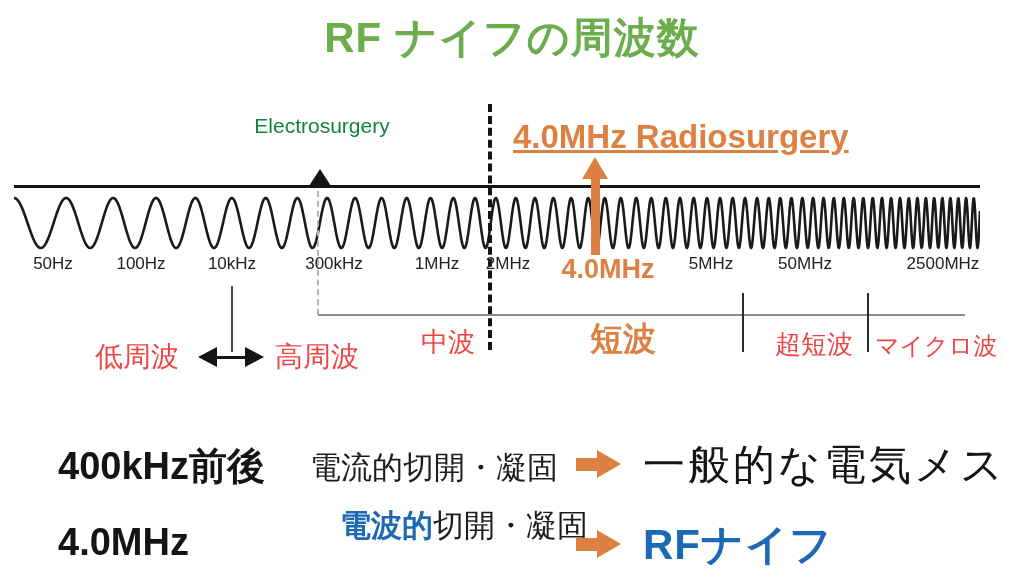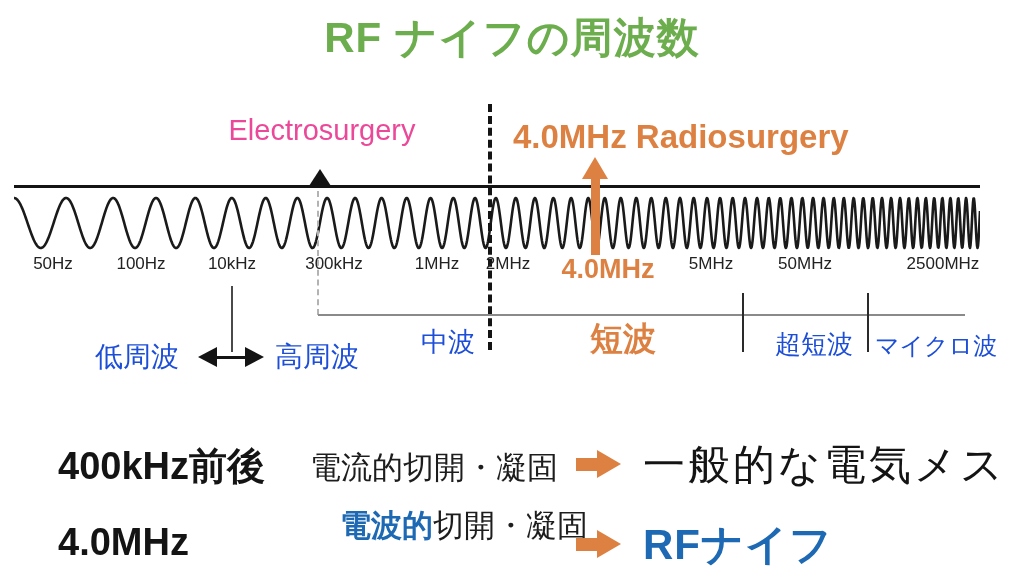--- a/index.html
+++ b/index.html
@@ -7,22 +7,22 @@
     position:relative;width:1024px;height:581px;background:#ffffff;overflow:hidden;
     font-family:"Liberation Sans","DejaVu Sans",sans-serif;color:#1a1a1a;
   }
   .abs{position:absolute;}
   .ctr{transform:translateX(-50%);white-space:nowrap;}
 
   .title{
     left:0;top:10px;width:1024px;text-align:center;
     font-size:42px;font-weight:700;color:#6cad4d;letter-spacing:1px;
   }
-  .electro{left:322px;top:114px;font-size:29px;color:#ec4899;}
-  .radio{left:513px;top:118px;font-size:33px;font-weight:700;color:#dd8143;}
+  .electro{left:322px;top:114px;font-size:21px;color:#15803d;}
+  .radio{left:513px;top:118px;font-size:33px;font-weight:700;color:#dd8143;text-decoration:underline;}
 
   .topline{left:14px;top:185px;width:966px;height:3px;background:#141414;}
   .wave-svg{left:14px;top:194px;}
 
   .tri-up-black{
     left:309px;top:169px;width:0;height:0;
     border-left:11px solid transparent;border-right:11px solid transparent;
     border-bottom:17px solid #141414;
   }
 
@@ -35,21 +35,21 @@
   .up-arrow .shaft{width:9px;flex:1;background:#dd8143;}
 
   .tick{position:absolute;top:254px;transform:translateX(-50%);font-size:17px;color:#222222;white-space:nowrap;}
   .tick.accent{color:#dd8143;font-weight:700;font-size:27px;}
 
   .bracket{left:318px;top:314px;width:647px;height:2px;background:#8a8a8a;}
   .divider{top:293px;width:2px;height:59px;background:#2a2a2a;}
   .divider.d1{left:742px;}
   .divider.d2{left:867px;}
 
-  .band{position:absolute;transform:translateX(-50%);color:#1d4ed8;white-space:nowrap;}
+  .band{position:absolute;transform:translateX(-50%);color:#ef4444;white-space:nowrap;}
   .band.accent{color:#dd8143;font-weight:700;}
 
   .dbl-arrow{left:198px;top:347px;width:66px;height:20px;display:flex;align-items:center;}
   .dbl-arrow .tl{width:0;height:0;border-top:10px solid transparent;border-bottom:10px solid transparent;border-right:19px solid #141414;}
   .dbl-arrow .bar{flex:1;height:3px;background:#141414;}
   .dbl-arrow .tr{width:0;height:0;border-top:10px solid transparent;border-bottom:10px solid transparent;border-left:19px solid #141414;}
 
   .freq-cell{font-size:38px;font-weight:700;color:#141414;}
   .method-cell{font-size:31px;color:#1d1d1d;}
   .method-cell .hl{color:#1d69b3;font-weight:700;}

